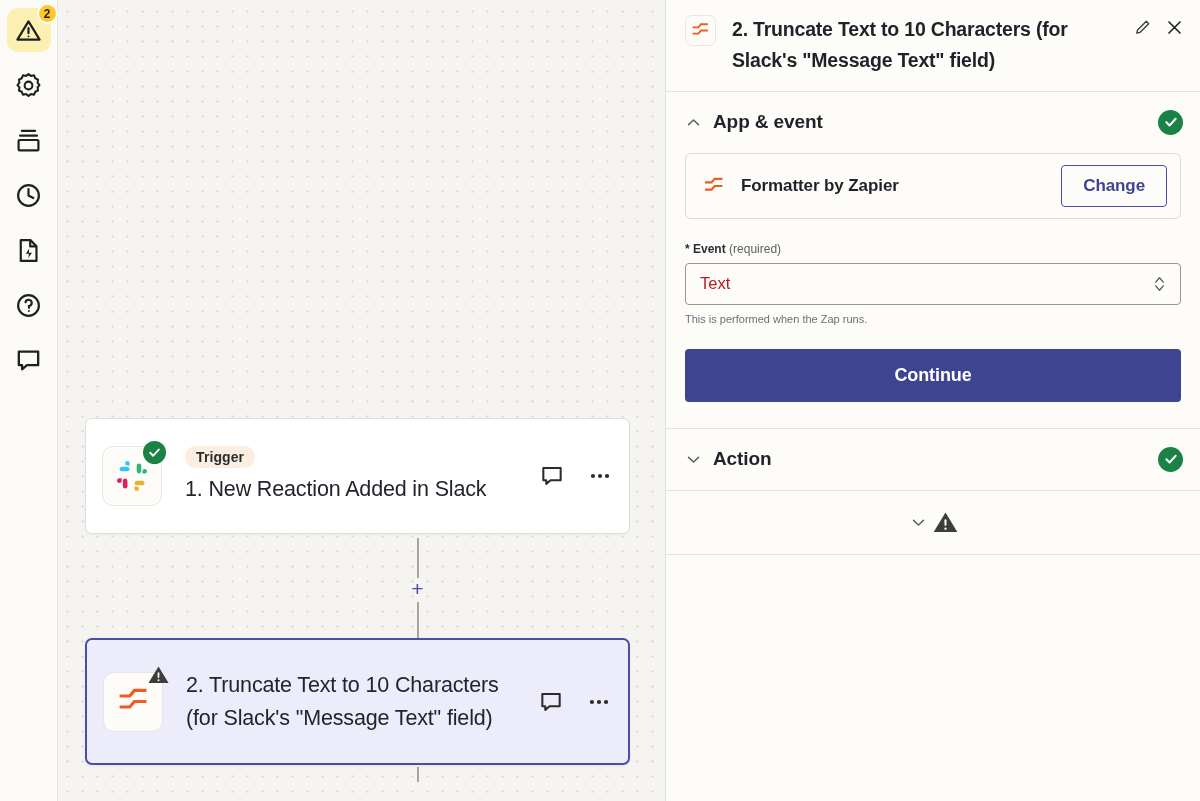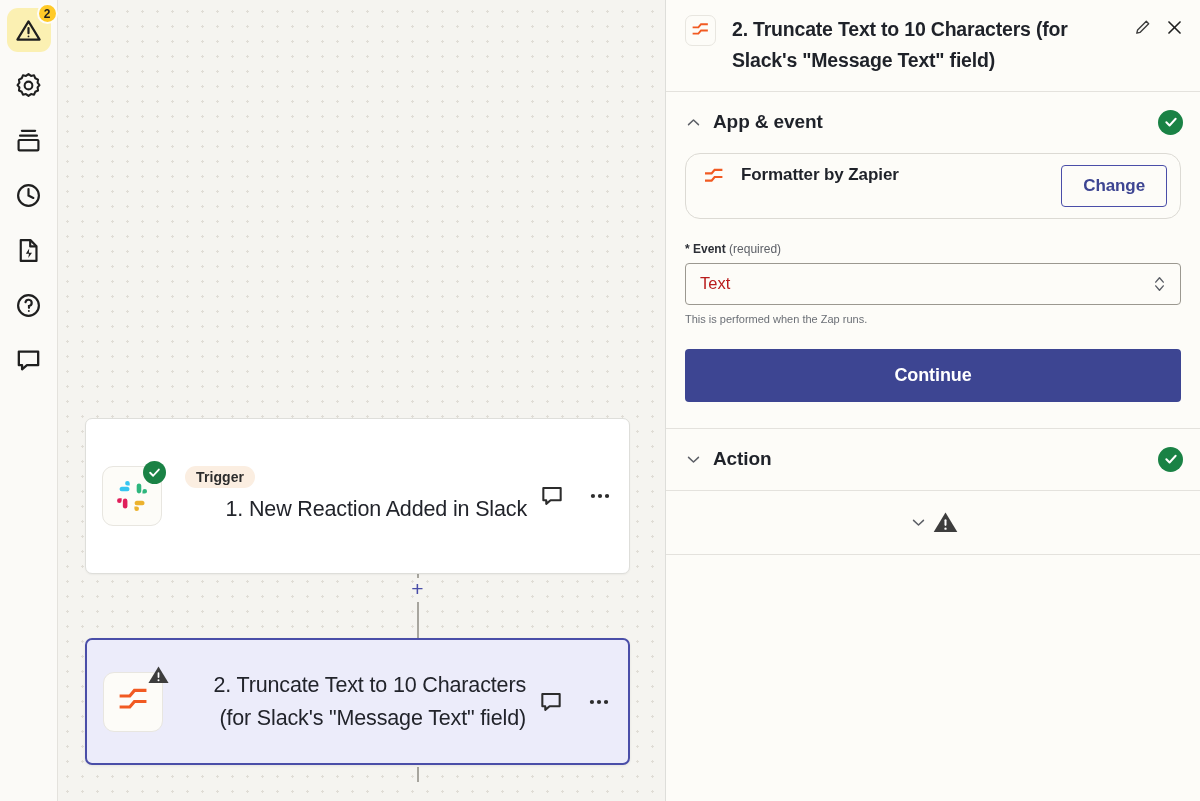--- a/index.html
+++ b/index.html
@@ -76,21 +76,21 @@
   .node-body { flex: 1 1 auto; padding-left: 23px; min-width: 0; }
   .pill {
     display: inline-block;
     background: #fbeee1; color: #2c2c2c;
     font-size: 14px; font-weight: 700;
     padding: 3px 11px; border-radius: 11px;
     margin-bottom: 5px; letter-spacing: .1px;
   }
   .node-title {
     font-size: 21.5px; font-weight: 400; color: #22242b;
-    line-height: 1.5; letter-spacing: -.15px; text-align: right;
+    line-height: 1.5; letter-spacing: -.15px;
   }
   .node-actions { display: flex; align-items: center; gap: 22px; flex: 0 0 auto; padding-left: 12px; }
   .ico-btn { cursor: pointer; display: flex; align-items: center; justify-content: center; }
 
   .connector { position: absolute; left: 359px; }
   .conn-line { position: absolute; width: 1.5px; background: #a7a59e; left: 0; }
   .plus {
     position: absolute; left: -9px; width: 19px; height: 19px;
     display: flex; align-items: center; justify-content: center;
     font-size: 21px; line-height: 1; color: #4a4ea8; font-weight: 400;
@@ -127,23 +127,23 @@
     padding: 18px 17px 18px 19px;
     cursor: pointer;
     justify-content: center;
   }
   .sec-head .chev { flex: 0 0 22px; display: flex; align-items: center; }
   .sec-title { flex: 1 1 auto; font-size: 19px; font-weight: 700; color: #1f2229; padding-left: 6px; letter-spacing: -.1px; }
   .badge-ok { width: 25px; height: 25px; border-radius: 50%; background: #1a8245; display: flex; align-items: center; justify-content: center; }
 
   .sec-body { padding: 0 19px 26px 19px; }
   .app-row {
-    border: 1px solid #dcdad4; border-radius: 15px;
+    border: 1px solid #dcdad4; border-radius: 6px;
     background: #fdfcf8;
-    display: flex; align-items: flex-start;
+    display: flex; align-items: center;
     padding: 11px 13px 11px 16px;
     margin-bottom: 23px;
   }
   .app-row-icon { flex: 0 0 26px; display: flex; align-items: center; }
   .app-row-label { flex: 1 1 auto; font-size: 17px; font-weight: 700; color: #1f2229; padding-left: 13px; letter-spacing: -.1px; }
   .btn-outline {
     border: 1.5px solid #4a4ea8; color: #3d4592;
     background: transparent; border-radius: 4px;
     font-size: 17px; font-weight: 700; padding: 10px 21px;
     cursor: pointer; font-family: inherit; letter-spacing: -.1px;
@@ -234,21 +234,21 @@
 
   <div id="canvas">
 
     <div class="connector" style="top:538px; height:244px;">
       <div class="conn-line" style="top:0; height:40px;"></div>
       <div class="plus" style="top:41px;">+</div>
       <div class="conn-line" style="top:64px; height:36px;"></div>
       <div class="conn-line" style="top:229px; height:15px;"></div>
     </div>
 
-    <div class="node" style="top:418px; height:156px;">
+    <div class="node" style="top:418px; height:116px;">
       <div class="node-iconwrap">
         <div class="node-icon">
           <svg width="36" height="36" viewBox="0 0 24 24">
             <path d="M5.1 15.1a1.53 1.53 0 1 1-1.53-1.53h1.53zM5.9 15.1a1.53 1.53 0 0 1 3.05 0v3.83a1.53 1.53 0 0 1-3.05 0z" fill="#e01e5a"></path>
             <path d="M8.94 5.03a1.53 1.53 0 1 1 1.53-1.53v1.53zM8.94 5.82a1.53 1.53 0 0 1 0 3.05H5.1a1.53 1.53 0 0 1 0-3.05z" fill="#36c5f0"></path>
             <path d="M18.97 8.87a1.53 1.53 0 1 1 1.53 1.53h-1.53zM18.18 8.87a1.53 1.53 0 0 1-3.05 0V5.03a1.53 1.53 0 0 1 3.05 0z" fill="#2eb67d"></path>
             <path d="M15.13 18.93a1.53 1.53 0 1 1-1.53 1.53v-1.53zM15.13 18.15a1.53 1.53 0 0 1 0-3.05h3.84a1.53 1.53 0 0 1 0 3.05z" fill="#ecb22e"></path>
           </svg>
         </div>
         <div class="node-status ok">

